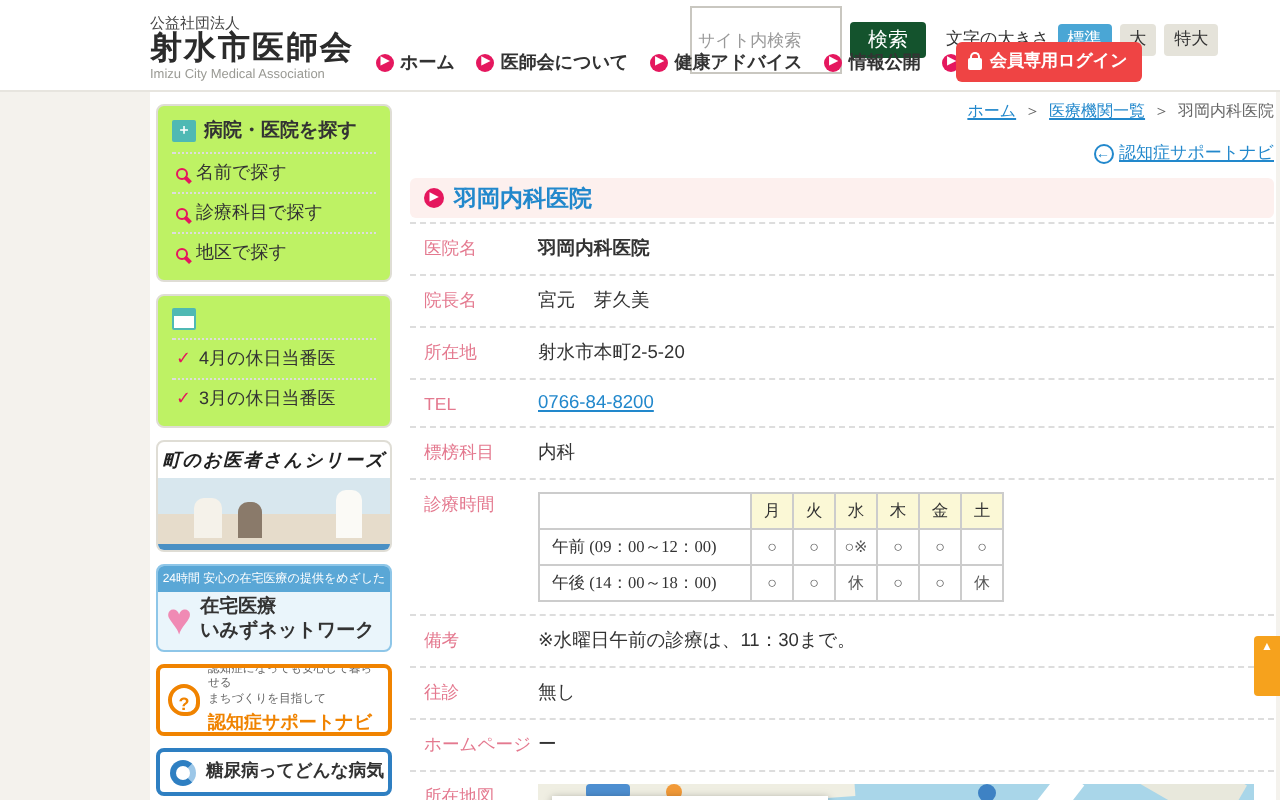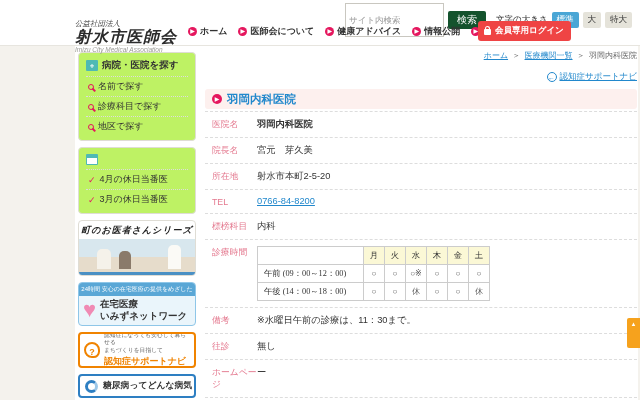--- a/index.html
+++ b/index.html
@@ -3,26 +3,26 @@
 <meta charset="utf-8">
 <style>
   * { margin:0; padding:0; box-sizing:border-box; }
   html,body { width:640px; height:400px; overflow:hidden; }
   body { background:#f4f2ed; font-family:"Liberation Sans","DejaVu Sans",sans-serif; color:#333; }
   #app { position:relative; width:640px; height:400px; }
   .site-bg { position:absolute; left:75px; top:0; width:563px; height:400px; background:#fff; }
 
   
   .header { position:absolute; left:0; top:0; width:640px; height:46px; background:#fff; border-bottom:1px solid #e7e5df; z-index:5; }
-  .logo { position:absolute; left:75px; top:20px; line-height:1.1; cursor:pointer;font-style:italic; }
+  .logo { position:absolute; left:75px; top:8px; line-height:1.1; cursor:pointer; }
   .logo .org { font-size:7.5px; color:#444; }
   .logo .title { font-size:16px; font-weight:bold; color:#2b2b2b; letter-spacing:1px; }
   .logo .sub { font-size:6.5px; color:#9a9a94; }
   .topbar { position:absolute; left:345px; top:3px; display:flex; align-items:center; gap:4px; }
-  .search-input { width:99px; height:14px; border:1px solid #c9c7c0; font-size:8.5px; padding:16px 3px; color:#333; }
+  .search-input { width:76px; height:14px; border:1px solid #c9c7c0; font-size:8.5px; padding:16px 3px; color:#333; }
   .search-input::placeholder { color:#999; }
   .search-btn { background:#14532d; color:#fff; border:none; font-size:10px; padding:2px 9px; border-radius:2px; cursor:pointer; }
   .fs-label { font-size:8.5px; color:#333; margin-left:6px; }
   .fs-btn { border:none; font-size:8.5px; padding:2px 5px; border-radius:2px; background:#e5e3da; color:#333; cursor:pointer; }
   .fs-btn.active { background:#4aa6d5; color:#fff; }
   .nav { position:absolute; left:188px; top:25px; display:flex; gap:11px; align-items:center; }
   .nav-item { display:flex; align-items:center; gap:3px; font-size:9px; font-weight:bold; color:#333; text-decoration:none; cursor:pointer; }
   .nav-ic { width:9px; height:9px; background:#e5175e; border-radius:50%; color:#fff; font-size:6px; line-height:9px; text-align:center; flex:0 0 auto; }
   .login { position:absolute; left:478px; top:21px; background:#ef4444; color:#fff; font-size:8.5px; font-weight:bold; padding:4px 7px 4px 6px; border-radius:3px; display:flex; align-items:center; gap:4px; text-decoration:none; cursor:pointer; }
   .lock { width:7px; height:6px; background:#fff; border-radius:1px; position:relative; margin-top:2px; flex:0 0 auto; }
@@ -65,21 +65,21 @@
   .breadcrumb .sep { margin:0 2px; }
   .backrow { text-align:right; margin-top:5px; }
   .back { font-size:8.5px; color:#2288cc; text-decoration:none; display:inline-flex; align-items:center; gap:3px; cursor:pointer; }
   .back-ic { width:10px; height:10px; border:1px solid #2288cc; border-radius:50%; font-size:7px; line-height:10px; text-align:center; color:#2288cc; }
   .back span:last-child { text-decoration:underline; }
   .titlebar { margin-top:5px; background:#fdf0ee; border-radius:3px; height:20px; display:flex; align-items:center; gap:5px; padding:0 7px; }
   .t-ic { width:10px; height:10px; background:#e5175e; border-radius:50%; color:#fff; font-size:6px; line-height:10px; text-align:center; flex:0 0 auto; }
   .titlebar h1 { font-size:11.5px; color:#2288cc; font-weight:bold; }
   .drow { display:flex; align-items:flex-start; padding:6px 0 6px 7px; border-bottom:1px dashed #ddd; }
   .drow.first { border-top:1px dashed #ddd; margin-top:2px; }
-  .dlabel { width:45px; flex:0 0 auto; font-size:8.8px; color:#e4798f; padding-top:1px; }
+  .dlabel { width:57px; flex:0 0 auto; font-size:8.8px; color:#e4798f; padding-top:1px; }
   .dval { font-size:9.3px; color:#333; }
   .dval.bold { font-weight:bold; }
   .dval a.tel { color:#2288cc; text-decoration:underline; cursor:pointer; }
   table.sched { border-collapse:collapse; font-size:8.3px; background:#fff; }
   table.sched th, table.sched td { border:1px solid #ccc; padding:3px 0; text-align:center; font-weight:normal; }
   table.sched th.day { background:#fbf8d6; width:21px; color:#333; }
   table.sched th.corner { width:106px; background:#fff; }
   table.sched td.time { text-align:left; padding:3px 6px; white-space:nowrap;font-family:Liberation Serif, serif; }
   table.sched td.mark { width:21px; color:#555; font-size:8px; }
   .maprow { border-bottom:none; padding-bottom:0; }

